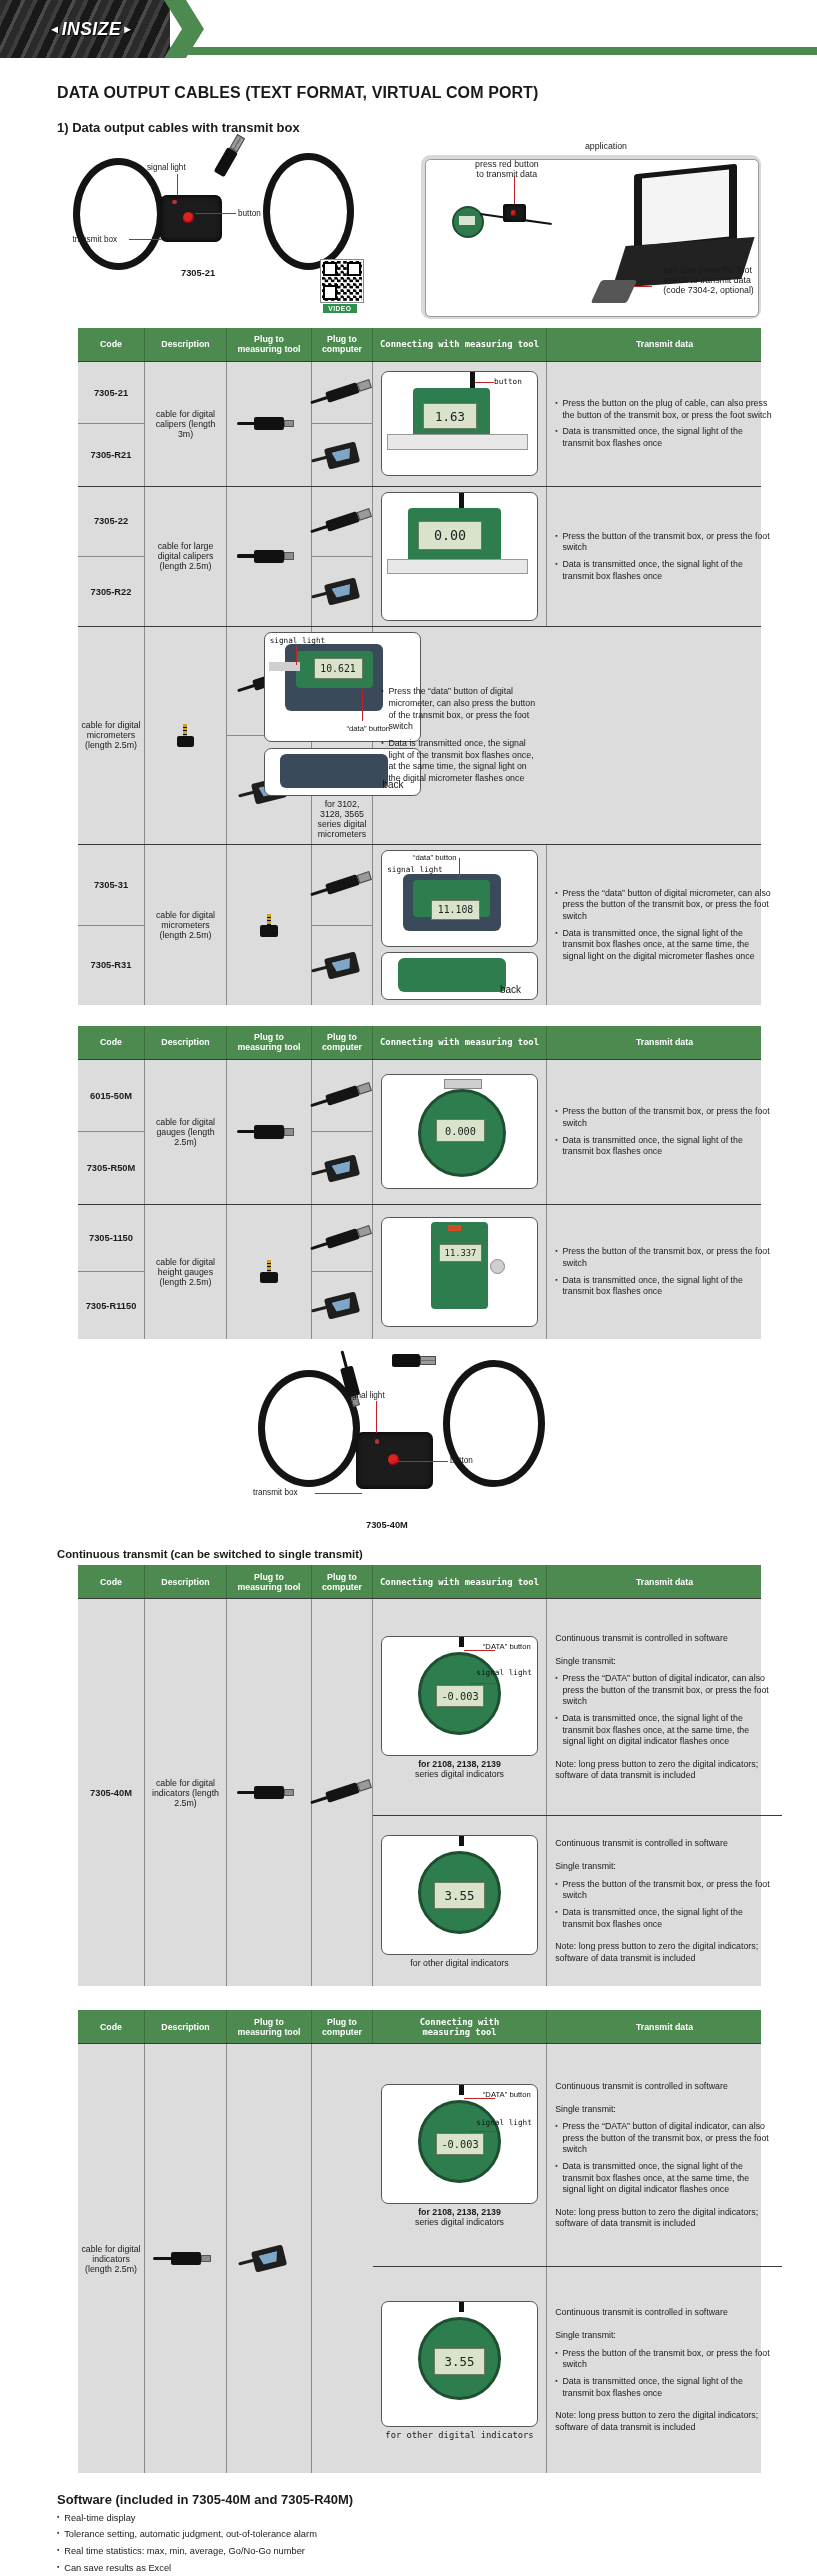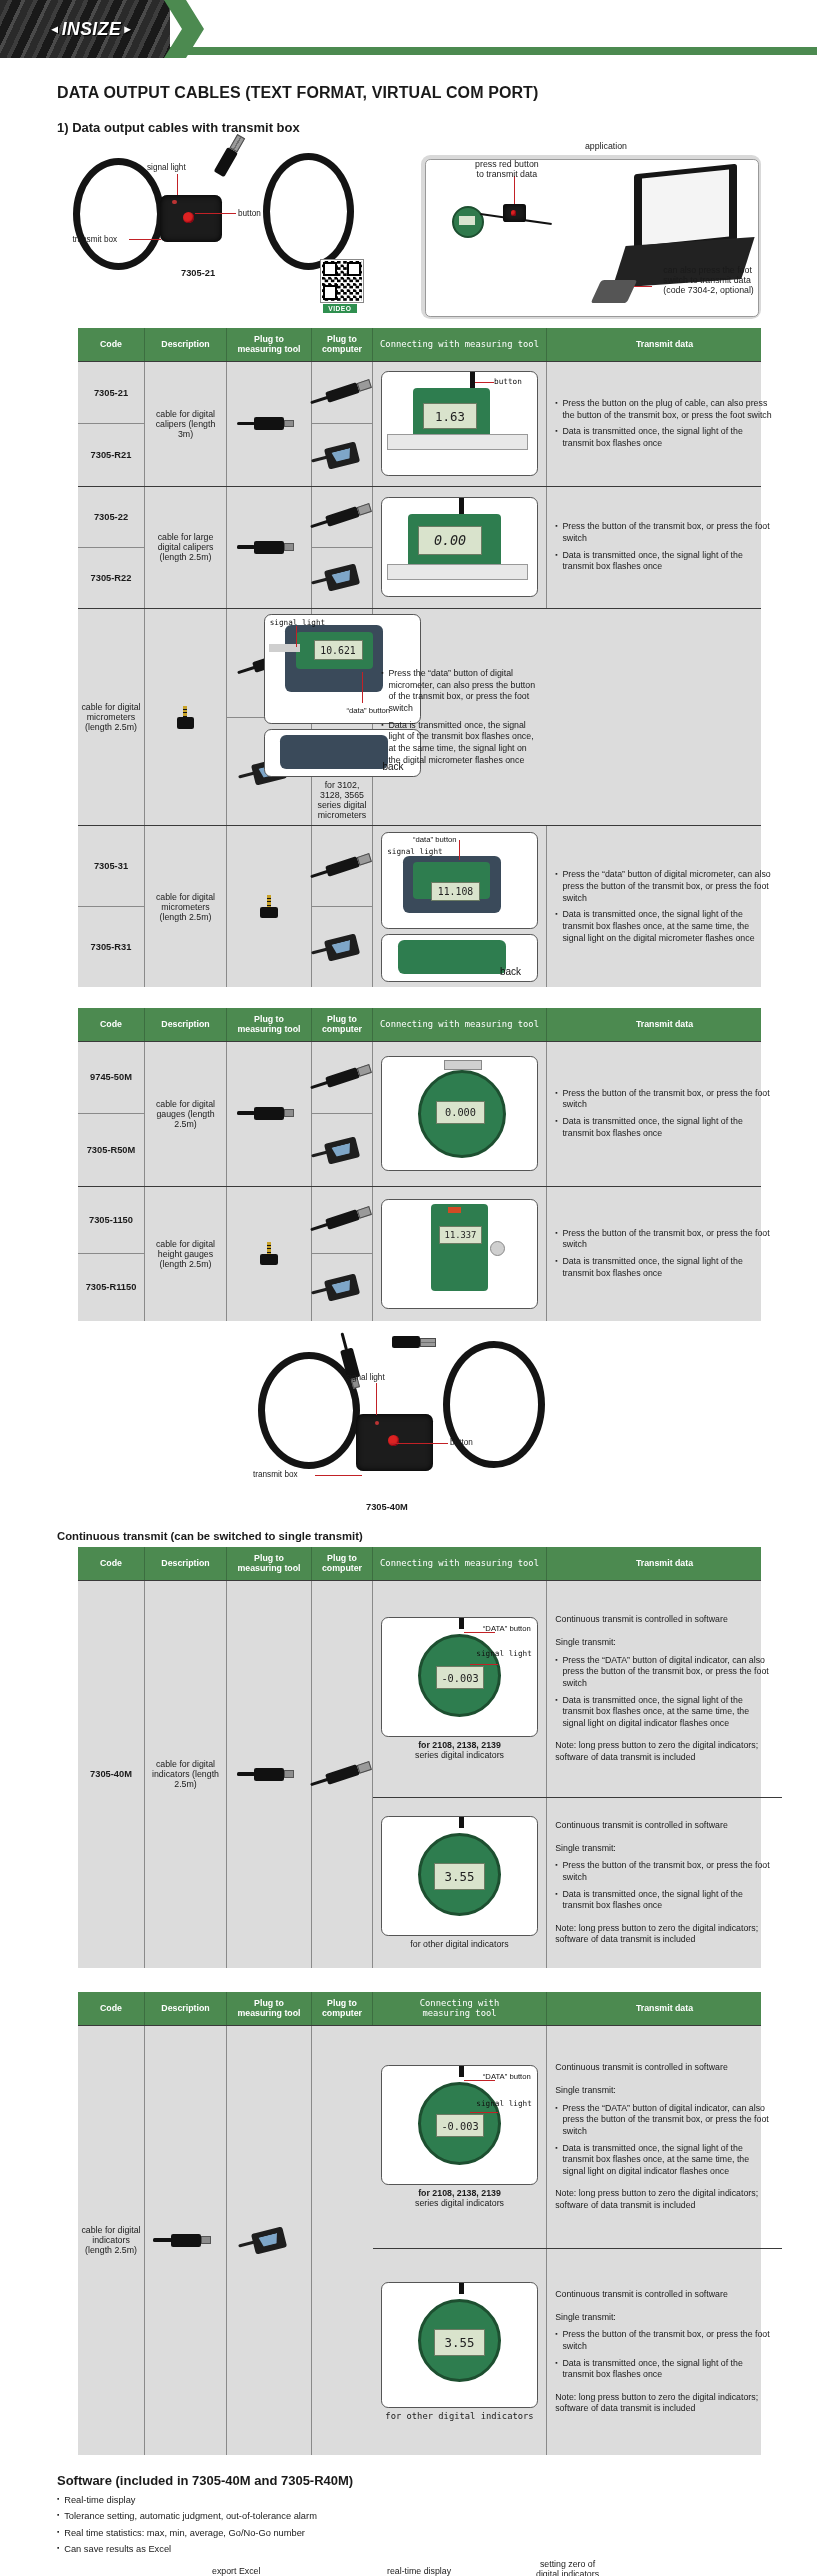--- a/index.html
+++ b/index.html
@@ -46,21 +46,21 @@
   .gauge-mini:after{content:"";position:absolute;left:5.2px;top:8.2px;width:15.5px;height:8.2px;background:#d8e4cf;}
   .footsw{position:absolute;width:36px;height:23px;background:#555;transform:skewX(-25deg);border-radius:3.1px;}
 
   .single-note{font-size:11.3px;font-weight:bold;line-height:1.25;margin:7.2px 0 5.2px 0;}
 
   
   .tblwrap{margin-top:5.2px;padding-left:21px;}
   .thead,.trow{display:grid;grid-template-columns:67px 82px 85px 61px 174px 235px;}
   .thead{background:#4c8a50;color:#fff;min-height:33px;}
   .thead>div{display:flex;align-items:center;justify-content:center;text-align:center;font-weight:bold;font-size:8.8px;padding:3.1px 2.1px;border-right:0.5px solid #3c6e40;}
-  .thead>div.mono{font-weight:normal;font-family:"DejaVu Sans Mono",monospace;}
+  .thead>div.mono{font-weight:bold;font-family:"DejaVu Sans Mono",monospace;}
   .trow{background:#dcdcdc;border-top:1.5px solid #3a3a3a;}
   .trow:first-of-type{border-top:none;}
   .trow>div{border-right:0.5px solid #8a8a8a;position:relative;}
   .trow>div:last-child,.thead>div:last-child{border-right:none;}
   .codecell{display:flex;flex-direction:column;}
   .codecell .c{flex:1;display:flex;align-items:center;justify-content:center;font-weight:bold;font-size:9.3px;}
   .codecell .c + .c{border-top:0.5px solid #8a8a8a;}
   .desccell{display:flex;align-items:center;justify-content:center;text-align:center;font-size:8.8px;padding:3.1px;}
   .plugcell{display:flex;align-items:center;justify-content:center;}
   .pccell{display:flex;flex-direction:column;}
@@ -246,21 +246,21 @@
       <div class="pccell">
         <div class="p">
             <div class="g-usb"></div>
           </div>
         <div class="p">
             <div class="g-db9"></div>
           </div>
       </div>
       <div class="conncell">
         <div class="conncard">
-          <div class="dev" style="height:98px;font-style:italic;">
+          <div class="dev" style="height:127px;">
             <div class="cal-cable" style="left:77px;"></div>
             <div class="cal-body" style="left:26px;width:93px;"></div>
             <div class="lcd" style="left:36px;top:28px;width:62px;height:27px;font-size:13.4px;">0.00</div>
             <div class="cal-beam" style="top:66px;"></div>
           </div>
         </div>
       </div>
       <div class="txcell">
         <div class="bullet">
             <span class="sq">▪</span>
@@ -381,21 +381,21 @@
       <div style="white-space:pre-line;">Plug to
 measuring tool</div>
       <div style="white-space:pre-line;">Plug to
 computer</div>
       <div class="mono">Connecting with measuring tool</div>
       <div>Transmit data</div>
     </div>
 
     <div class="trow" style="min-height:144px;">
       <div class="codecell">
-        <div class="c">9745-50M</div>
+        <div class="c">6015-50M</div>
         <div class="c">7305-R50M</div>
       </div>
       <div class="desccell">cable for digital gauges (length 2.5m)</div>
       <div class="plugcell">
           <div class="g-hdmi"></div>
         </div>
       <div class="pccell">
         <div class="p">
             <div class="g-usb"></div>
           </div>

